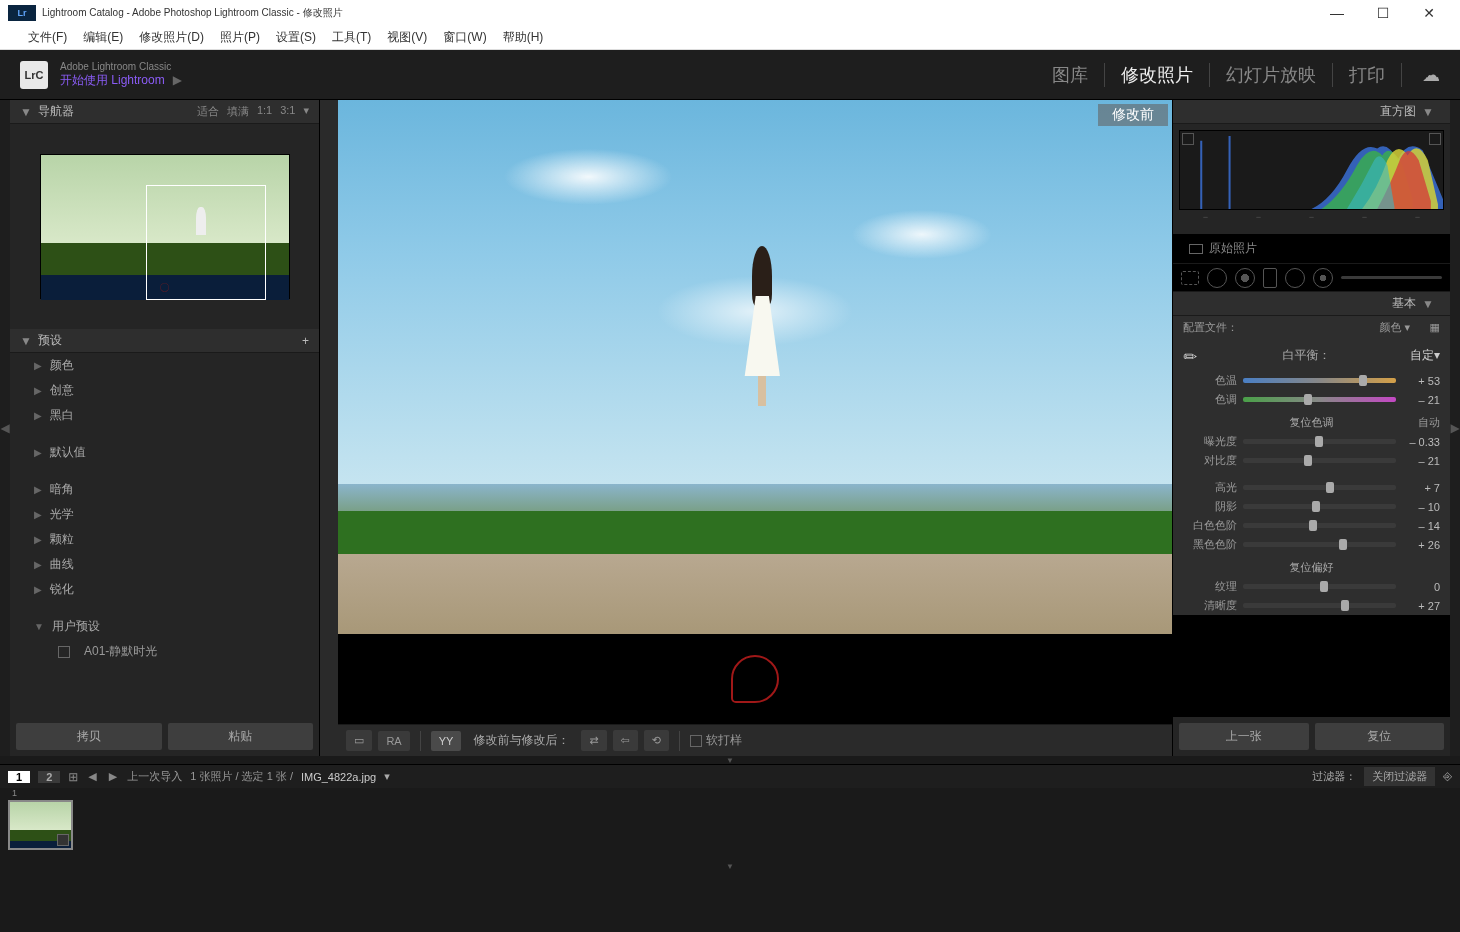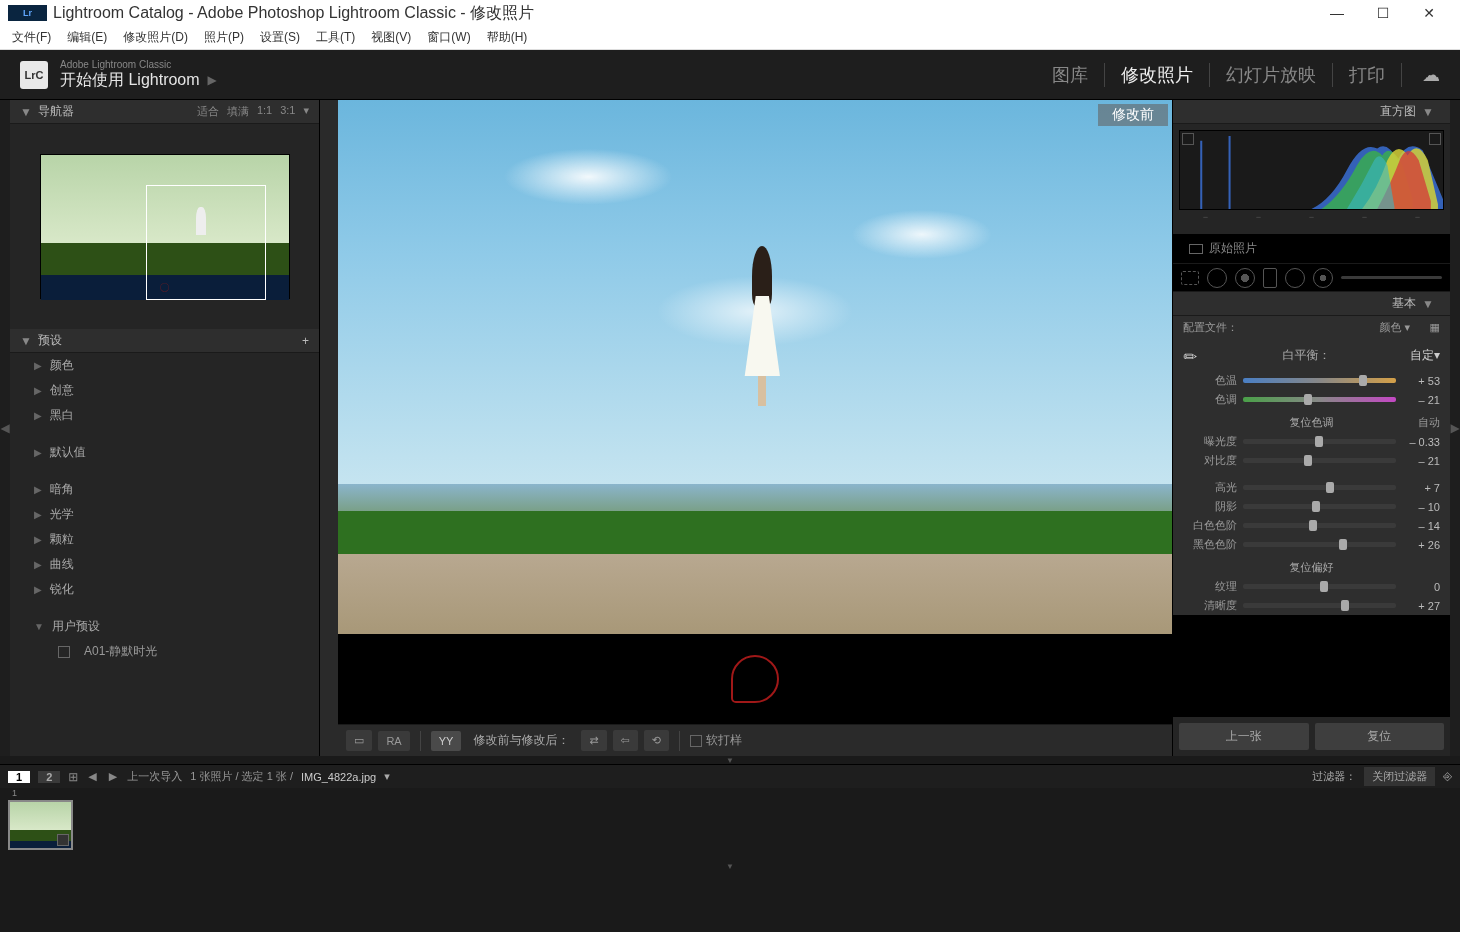--- a/index.html
+++ b/index.html
@@ -1,34 +1,34 @@
 <!DOCTYPE html>
 <html><head>
 <meta charset="utf-8">
 <style>
 * { margin: 0; padding: 0; box-sizing: border-box; font-family: "Microsoft YaHei", Arial, sans-serif; }
 body { background: #1a1a1a; color: #999; font-size: 12px; overflow: hidden; user-select: none; }
 
 
 .titlebar { background: #fff; height: 26px; display: flex; align-items: center; padding: 0 8px; color: #333; }
-.titlebar-icon { width: 39px; height: 16px; background: #0a2540; margin-right: 6px; display: flex; align-items: center; justify-content: center; color: #60a5fa; font-size: 9px; font-weight: bold; }
-.titlebar-title { flex: 1; font-size: 16px; }
+.titlebar-icon { width: 28px; height: 16px; background: #0a2540; margin-right: 6px; display: flex; align-items: center; justify-content: center; color: #60a5fa; font-size: 9px; font-weight: bold; }
+.titlebar-title { flex: 1; font-size: 10px; }
 .win-controls { display: flex; gap: 0; }
 .win-btn { width: 46px; height: 26px; display: flex; align-items: center; justify-content: center; font-size: 14px; cursor: pointer; }
 
 
-.menubar { background: #fff; height: 24px; display: flex; align-items: center; padding: 0 4px; border-bottom: 1px solid #ddd; color: #333; }
+.menubar { background: #fff; height: 24px; display: flex; align-items: center; padding: 0 20px; border-bottom: 1px solid #ddd; color: #333; }
 .menu-item { padding: 2px 8px; cursor: pointer; font-size: 12px; }
 
 
 .header { background: #1e1e1e; height: 50px; display: flex; align-items: center; padding: 0 20px; border-bottom: 1px solid #000; }
 .lrc-logo { width: 28px; height: 28px; background: #e8e8e8; color: #333; display: flex; align-items: center; justify-content: center; font-weight: bold; font-size: 11px; border-radius: 3px; margin-right: 12px; }
 .header-text { display: flex; flex-direction: column; }
 .header-small { font-size: 10px; color: #888; }
-.header-big { font-size: 16px; color: #e5e5e5; }
+.header-big { font-size: 12px; color: #8b5cf6; }
 .header-arrow { margin-left: 8px; color: #666; }
 .header-spacer { flex: 1; }
 .module-nav { display: flex; gap: 0; align-items: center; }
 .module-link { padding: 0 16px; font-size: 18px; color: #888; cursor: pointer; border-right: 1px solid #444; }
 .module-link.active { color: #eee; }
 .module-link:last-of-type { border: none; }
 .cloud-icon { margin-left: 20px; color: #aaa; font-size: 18px; }
 
 
 .main { display: flex; height: 656px; background: #2a2a2a; }
@@ -275,20 +275,24 @@
       <div class="preset-item">
           <span class="tri">▼</span>
           <span>用户预设</span>
         </div>
       <div class="preset-item preset-sub">
           <span class="preset-icon"></span>
           <span>A01-静默时光</span>
         </div>
     </div>
 
+    <div class="left-buttons">
+      <div class="left-btn">拷贝</div>
+      <div class="left-btn">粘贴</div>
+    </div>
   </div>
 
   <div class="center-panel">
     <div class="before-after">
       <div class="ba-pane">
         <div class="ba-label">修改前</div>
         <div class="ba-image">
           <div class="img-sky-before">
               <div class="clouds"></div>
             <div class="person">

